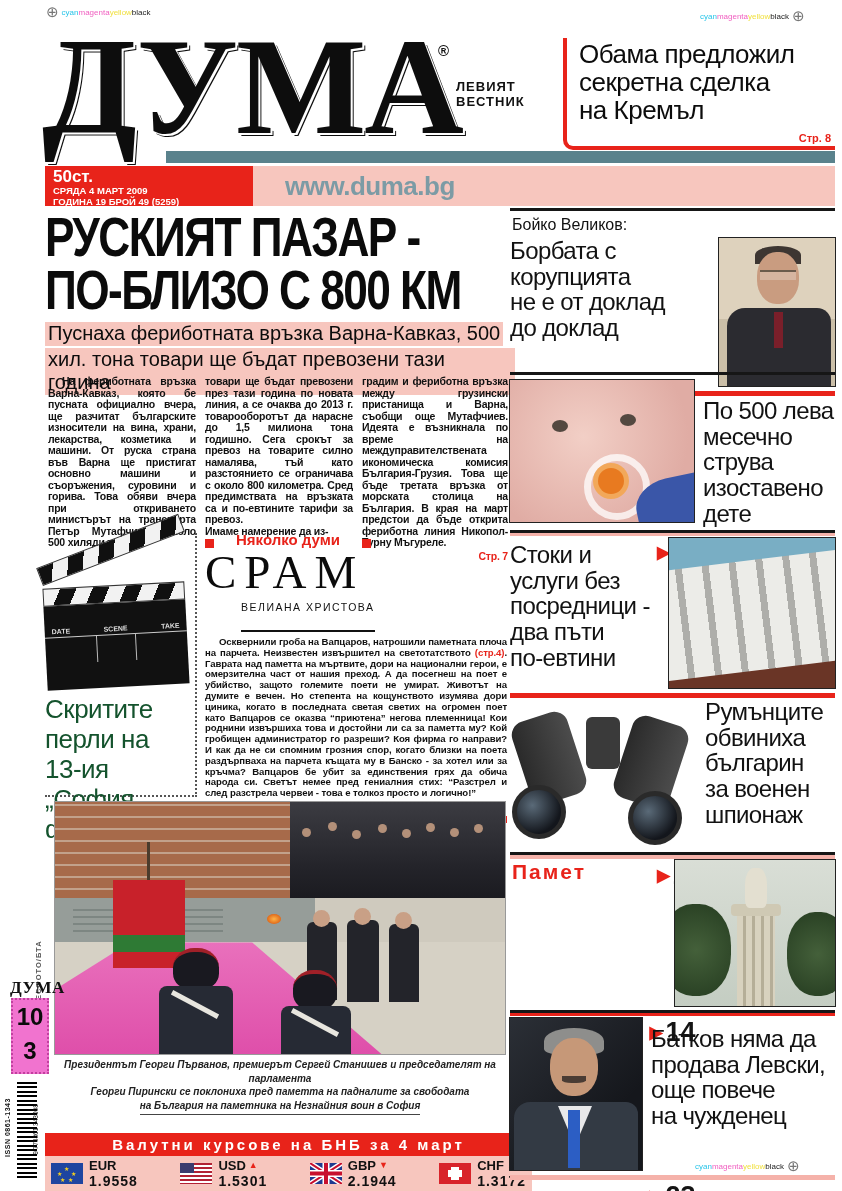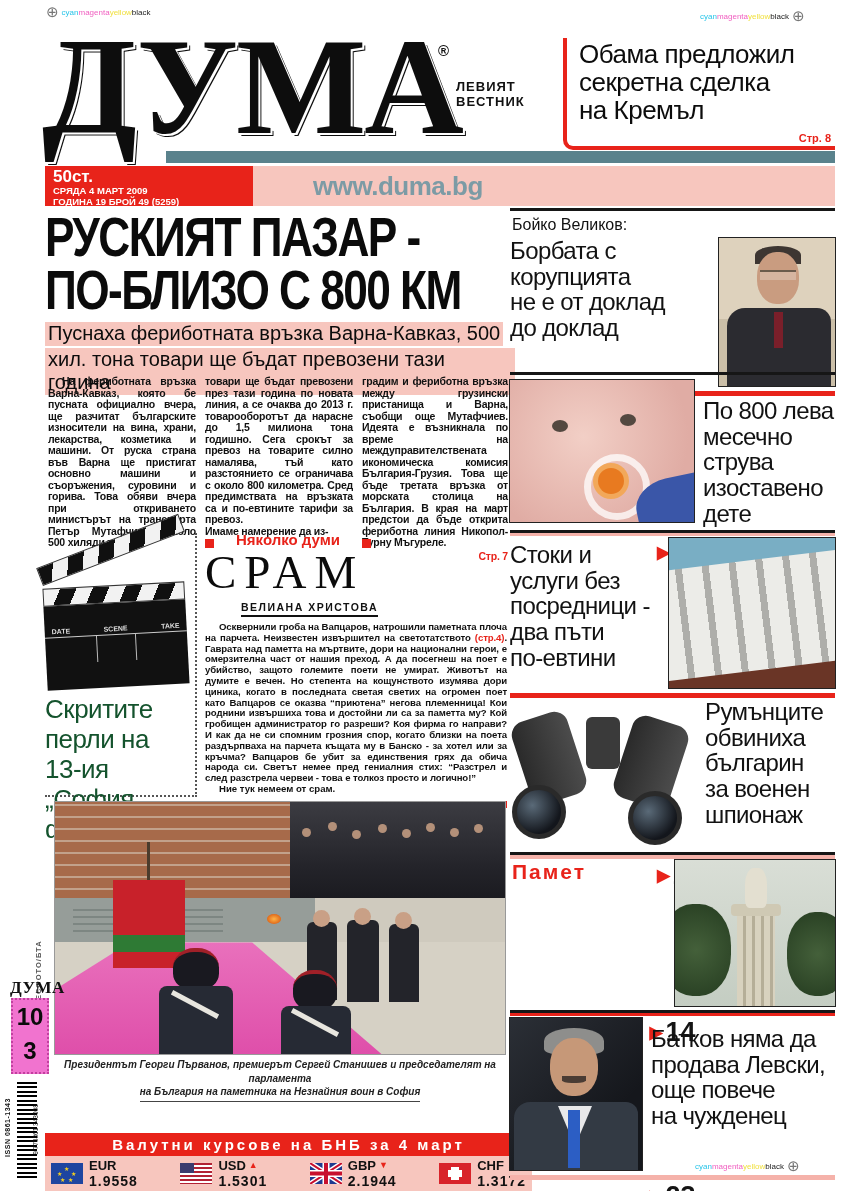--- a/index.html
+++ b/index.html
@@ -17,21 +17,21 @@
   .top-right-story{position:absolute;left:563px;top:38px;width:272px;height:112px;border-left:4px solid #e8231a;border-bottom:4px solid #e8231a;border-bottom-left-radius:10px;box-sizing:border-box;padding:2px 0 0 12px}
   .trs-headline{font-size:26px;line-height:1.08;letter-spacing:-0.5px;white-space:pre-line;color:#0c0c0c}
   .trs-page{position:absolute;right:4px;bottom:2px;color:#e8231a;font-size:11px;font-weight:bold}
   .teal-bar{position:absolute;left:166px;top:151px;width:669px;height:12px;background:#5a828c}
   
   .info-bar{position:absolute;left:45px;top:166px;width:790px;height:40px;display:flex}
   .info-red{width:208px;background:#e8231a;color:#fff;padding:2px 8px;box-sizing:border-box}
   .info-price{font-size:17px;font-weight:bold;line-height:1}
   .info-date,.info-issue{font-size:9.5px;font-weight:bold;line-height:1.2}
   .info-pink{flex:1;background:#f7c6be;display:flex;align-items:center}
-  .info-site{margin-left:60px;font-size:26px;font-weight:bold;color:#7c9ba5;letter-spacing:-0.5px}
+  .info-site{margin-left:32px;font-size:26px;font-weight:bold;color:#7c9ba5;letter-spacing:-0.5px}
   
   .lead-hl{position:absolute;left:45px;top:210px;width:560px;font-weight:bold;font-size:56px;line-height:0.95;letter-spacing:-2px;transform:scaleX(0.79);transform-origin:left top;white-space:nowrap;color:#0b0b0b}
   .lead-sub{position:absolute;left:45px;top:322px;width:470px;font-size:20px;line-height:1.18;color:#0c0c0c}
   .lead-sub span{background:#f7c6be;padding:0 3px;display:inline-block;margin-bottom:2px}
   .cols{position:absolute;left:48px;top:376px;width:460px;height:154px}
   .col{position:absolute;top:0;width:148px;font-size:10.5px;line-height:11.5px;font-weight:bold;text-align:justify;letter-spacing:-0.2px;white-space:pre-line}
   .col1{left:0}.col2{left:157px}.col3{left:314px;width:146px}
   .col .pg{color:#e8231a;display:block;text-align:right;margin-top:2px;font-size:10.5px}
   
   .film-box{position:absolute;left:45px;top:533px;width:152px;height:264px;border-right:2px dotted #555;border-bottom:2px dotted #555;box-sizing:border-box;padding-right:6px}
@@ -44,21 +44,21 @@
   .clap-cells{display:flex;height:26px;padding:0 14px}
   .clap-cells i{flex:1;border-right:1px solid #bbb}
   .clap-cells i:last-child{border-right:none}
   .film-hl{font-size:26px;line-height:1.15;letter-spacing:-0.5px;white-space:pre-line;color:#14532d}
   .film-pg{color:#e8231a;font-size:10px;font-weight:bold;text-align:right;margin-top:2px}
   
   .sram{position:absolute;left:205px;top:531px;width:302px}
   .sram-kicker{color:#e8231a;font-weight:bold;font-size:15px;display:flex;align-items:flex-end;gap:22px}
   .sram-kicker .sq{width:9px;height:9px;background:#e8231a;display:inline-block}
   .sram-title{font-family:"Liberation Serif",serif;font-size:47px;letter-spacing:8px;line-height:1.02;color:#0b0b0b;margin-top:1px}
-  .sram-byline{display:inline-block;margin:4px 0 5px 36px;font-size:10.5px;font-weight:bold;letter-spacing:1.5px;border-bottom:2px solid #111;padding-bottom:2px}
+  .sram-byline{display:inline-block;margin:4px 0 5px 36px;font-size:10.5px;font-weight:normal;letter-spacing:1.5px;border-bottom:2px solid #111;padding-bottom:17px}
   .sram-body{font-size:9.6px;line-height:10.8px;font-weight:bold;text-align:justify;letter-spacing:-0.1px}
   .sram-body .indent{display:inline-block;width:14px}
   .sram-link{color:#e8231a}
   .sram-last{font-size:9.6px;line-height:10.8px;font-weight:bold;text-indent:14px}
   .sram-rule{height:7px;background:#e8231a;margin-top:6px;width:100%}
   
   .photo-credit{position:absolute;left:34px;top:804px;height:250px;writing-mode:vertical-rl;transform:rotate(180deg);font-size:7.5px;color:#555;letter-spacing:1px;font-weight:bold}
   .main-photo{position:absolute;left:55px;top:802px;width:450px;height:252px;background:#cfcabe;overflow:hidden;outline:1px solid #999}
   .mp-brick{position:absolute;left:0;top:0;width:235px;height:98px;background:repeating-linear-gradient(0deg,#a76a4a 0 10px,#c2a18b 10px 12px),#a76a4a}
   .mp-crowd{position:absolute;left:235px;top:0;width:215px;height:96px;background:linear-gradient(180deg,#3c3c42,#232329 70%,#1b1b20)}
@@ -274,20 +274,21 @@
   <div class="mp-head" style="left:340px;top:110px;width:17px;height:17px"></div>
   <div class="mp-guard-hat" style="left:118px;top:146px;width:46px;height:38px"></div>
   <div class="mp-guard-body" style="left:104px;top:184px;width:74px;height:68px"></div>
   <div class="mp-strap" style="left:114px;top:200px"></div>
   <div class="mp-guard-hat" style="left:238px;top:168px;width:44px;height:36px"></div>
   <div class="mp-guard-body" style="left:226px;top:204px;width:70px;height:48px"></div>
   <div class="mp-strap" style="left:234px;top:218px"></div>
 </div>
 <div class="photo-caption">
   <div>Президентът Георги Първанов, премиерът Сергей Станишев и председателят на парламента</div>
+  <div>Георги Пирински се поклониха пред паметта на падналите за свободата</div>
   <div><span class="u">на България на паметника на Незнайния воин в София</span></div>
 </div>
 <div class="photo-pg">Стр. 3</div>
 
 <div class="currency">
   <div class="cur-title">Валутни курсове на БНБ за 4 март</div>
   <div class="cur-row">
     <div class="cur-item">
       <span class="flag flag-eu">
           <i style="left:13px;top:2px">★</i>
@@ -375,21 +376,21 @@
 <div class="sb-block" style="top:372px;height:158px">
   <div class="sb-row">
     <div class="sb-photo ph-baby">
       <div class="eye" style="left:42px;top:40px"></div>
         <div class="eye" style="left:110px;top:34px"></div>
       <div class="paci-ring"></div>
         <div class="paci"></div>
         <div class="cloth"></div>
     </div>
     <div class="sb-text" style="padding-top:18px">
-        <div class="sb-headline">По 800 лева
+        <div class="sb-headline">По 500 лева
 месечно струва
 изоставено дете</div>
       </div>
   </div>
   <div class="sb-rule pink"></div>
   <div class="sb-page">
       <span class="tri">▶</span>
       <span>5</span>
     </div>
 </div>

